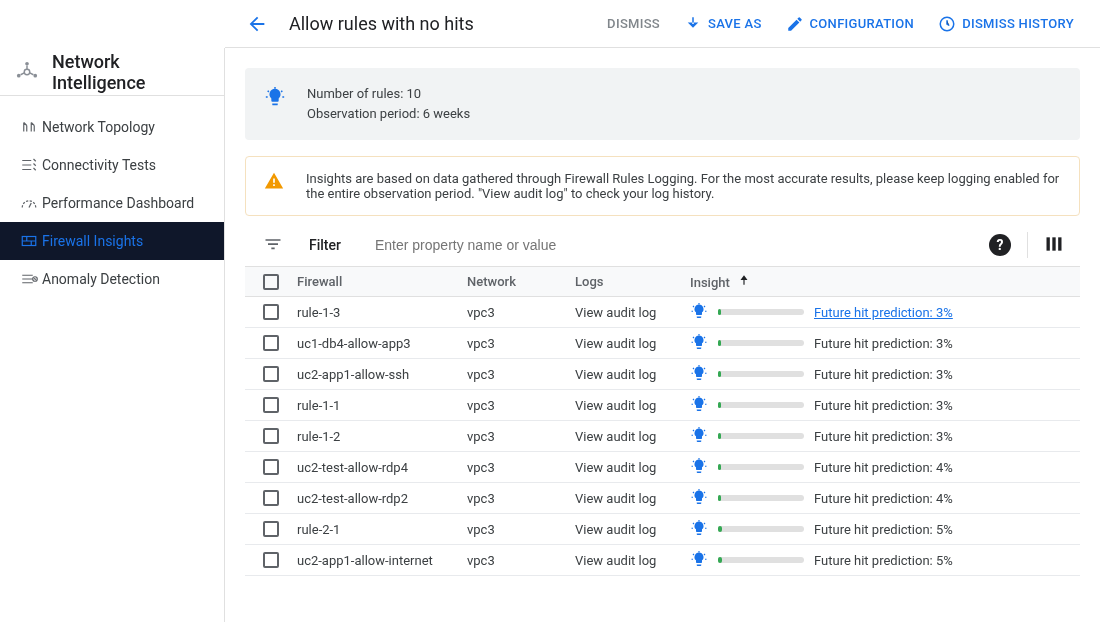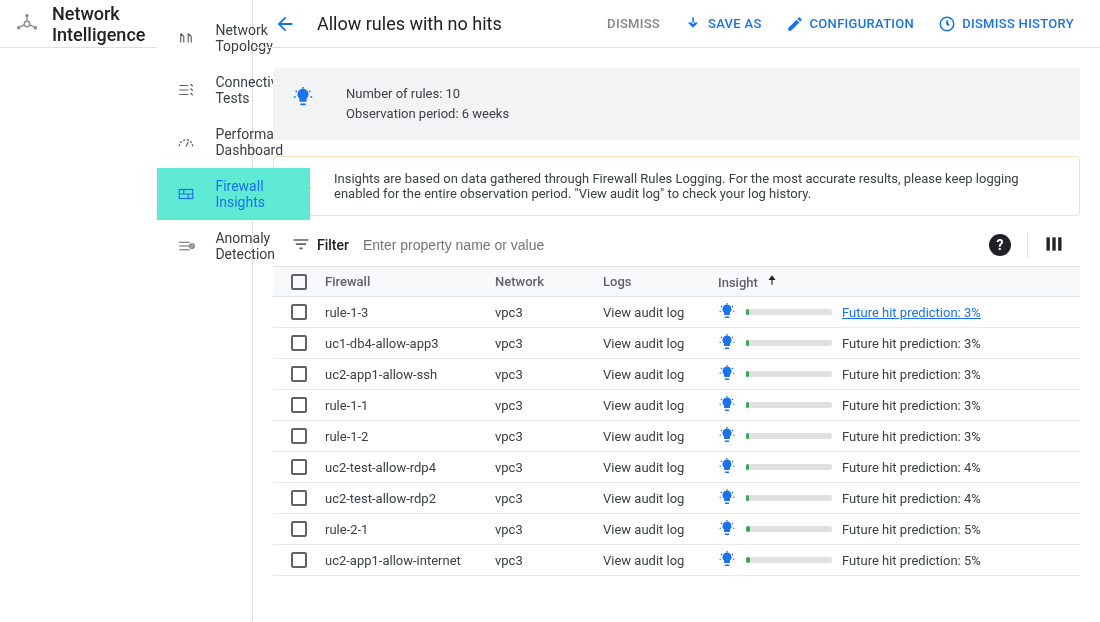--- a/index.html
+++ b/index.html
@@ -1,48 +1,48 @@
 <!DOCTYPE html>
 <html><head>
 <meta charset="utf-8">
 <style>
   * { box-sizing: border-box; }
   html, body { margin:0; padding:0; font-family: Roboto, "Helvetica Neue", Arial, sans-serif; color:#202124; background:#fff; }
   body { width:1100px; height:622px; overflow:hidden; }
   .app { display:flex; height:622px; }
 
   
-  .sidebar { width:253px; border-right:1px solid #e0e0e0; display:flex; flex-direction:row; }
+  .sidebar { width:225px; border-right:1px solid #e0e0e0; display:flex; flex-direction:column;margin-top:48px; }
   .brand { display:flex; align-items:center; gap:14px; padding:12px 12px 12px 16px; border-bottom:1px solid #e0e0e0; height:48px; }
   .brand .name { font-size:18px; font-weight:500; }
   .nav { padding-top:12px; }
-  .nav-item { display:flex; align-items:center; gap:20px; padding:10px 14px 10px 20px; font-size:14px; color:#3c4043; cursor:pointer; }
-  .nav-item.active { background:#5eead4; color:#1a73e8; position:relative; }
+  .nav-item { display:flex; align-items:center; gap:4px; padding:10px 14px 10px 20px; font-size:14px; color:#3c4043; cursor:pointer;text-align:center; }
+  .nav-item.active { background:#0f172a; color:#1a73e8; position:relative; }
   .nav-item .icon { width:18px; height:18px; display:flex; align-items:center; justify-content:center; color:#5f6368; flex:0 0 18px; }
   .nav-item.active .icon { color:#1a73e8; }
 
   
   .main { flex:1; display:flex; flex-direction:column; }
   .topbar { height:48px; border-bottom:1px solid #e0e0e0; display:flex; align-items:center; padding:1px 20px; gap:12px; }
   .topbar .back { color:#1a73e8; cursor:pointer; width:24px; height:24px; display:flex; align-items:center; justify-content:center; }
   .topbar .title { font-size:18px; font-weight:400; flex:0 0 auto; margin-right:auto; margin-left:8px;}
   .topbar .tbbtn { display:flex; align-items:center; gap:6px; font-size:13px; font-weight:500; color:#1a73e8; cursor:pointer; letter-spacing:.3px; padding:6px 6px; }
   .topbar .tbbtn.muted { color:#80868b; }
   .topbar .tbbtn .icon { width:18px; height:18px; }
 
   .content { padding:20px; }
 
-  .infocard { background:#f1f3f4; border-radius:4px; padding:16px 18px; display:flex; gap:31px; font-size:13px; color:#3c4043; margin-bottom:16px; align-items:flex-start; }
+  .infocard { background:#f1f3f4; border-radius:4px; padding:16px 18px; display:flex; gap:20px; font-size:13px; color:#3c4043; margin-bottom:16px; align-items:flex-start; }
   .infocard .cardicon { width:24px; height:24px; display:flex; align-items:center; justify-content:center; color:#1a73e8; flex:0 0 24px; margin-top:2px; }
   .warncard { background:#fff; border:1px solid #f5e1bf; border-radius:4px; padding:14px 18px; display:flex; gap:20px; font-size:13px; color:#3c4043; margin-bottom:8px; align-items:flex-start; }
   .warncard .cardicon { color:#f29900; width:22px; height:22px; flex:0 0 22px; }
   .cardlines span { display:block; line-height:1.55; }
 
   
-  .filterrow { display:flex; align-items:center; padding:8px 14px 8px 18px; border-bottom:1px solid #e0e0e0; }
+  .filterrow { display:flex; align-items:center; padding:8px 14px 8px 18px; border-bottom:1px solid #e0e0e0;gap:20px; }
   .filterrow .ficon { width:20px; height:20px; color:#5f6368; margin-right:6px; }
   .filterrow .flabel { font-size:14px; font-weight:500; margin-right:12px; }
   .filterrow .finput { border:none; outline:none; font-size:14px; flex:1; color:#3b82f6; background:transparent; }
   .filterrow .right { display:flex; align-items:center; gap:16px; }
   .filterrow .helpicon { width:22px; height:22px; border-radius:50%; background:#202124; color:#fff; display:flex; align-items:center; justify-content:center; font-size:14px; font-weight:700; cursor:pointer;}
   .filterrow .vline { width:1px; height:26px; background:#e0e0e0; }
   .filterrow .colsicon { width:22px; height:22px; cursor:pointer; color:#202124;}
 
   
   table { width:100%; border-collapse:collapse; font-size:13px; }

